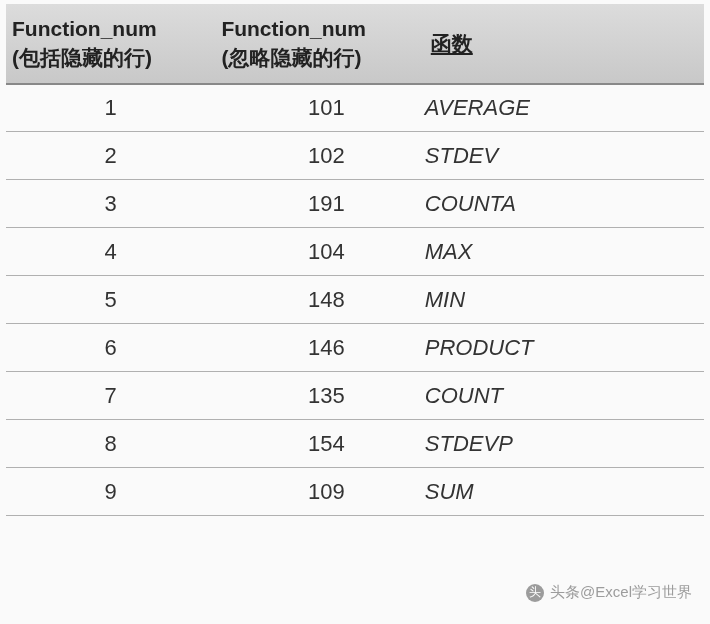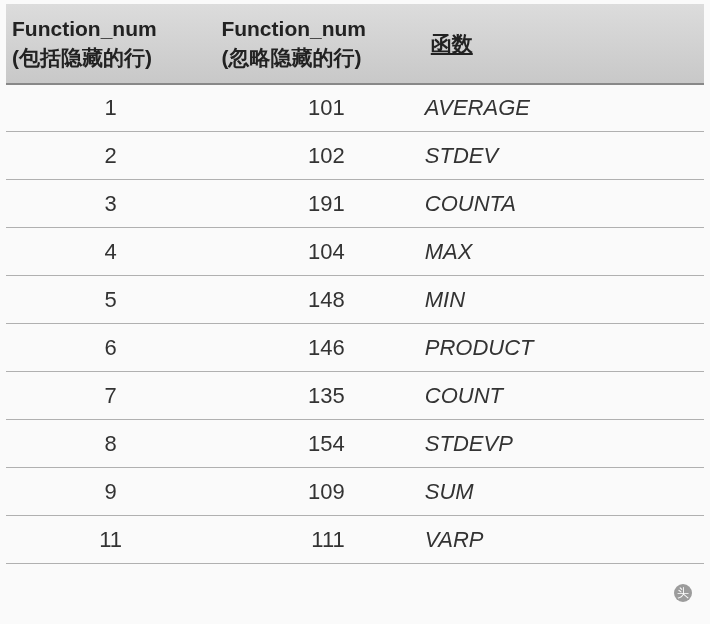--- a/index.html
+++ b/index.html
@@ -147,24 +147,20 @@
       <tr>
         <td>8</td>
         <td>154</td>
         <td>STDEVP</td>
       </tr>
       <tr>
         <td>9</td>
         <td>109</td>
         <td>SUM</td>
       </tr>
-      <tr>
-        <td>11</td>
-        <td>111</td>
-        <td>VARP</td>
-      </tr>
     </tbody>
   </table>
 </div>
 
 <div class="watermark">
   <span class="watermark-icon">头</span>
+  <span>头条@Excel学习世界</span>
 </div>
 
 </body></html>

